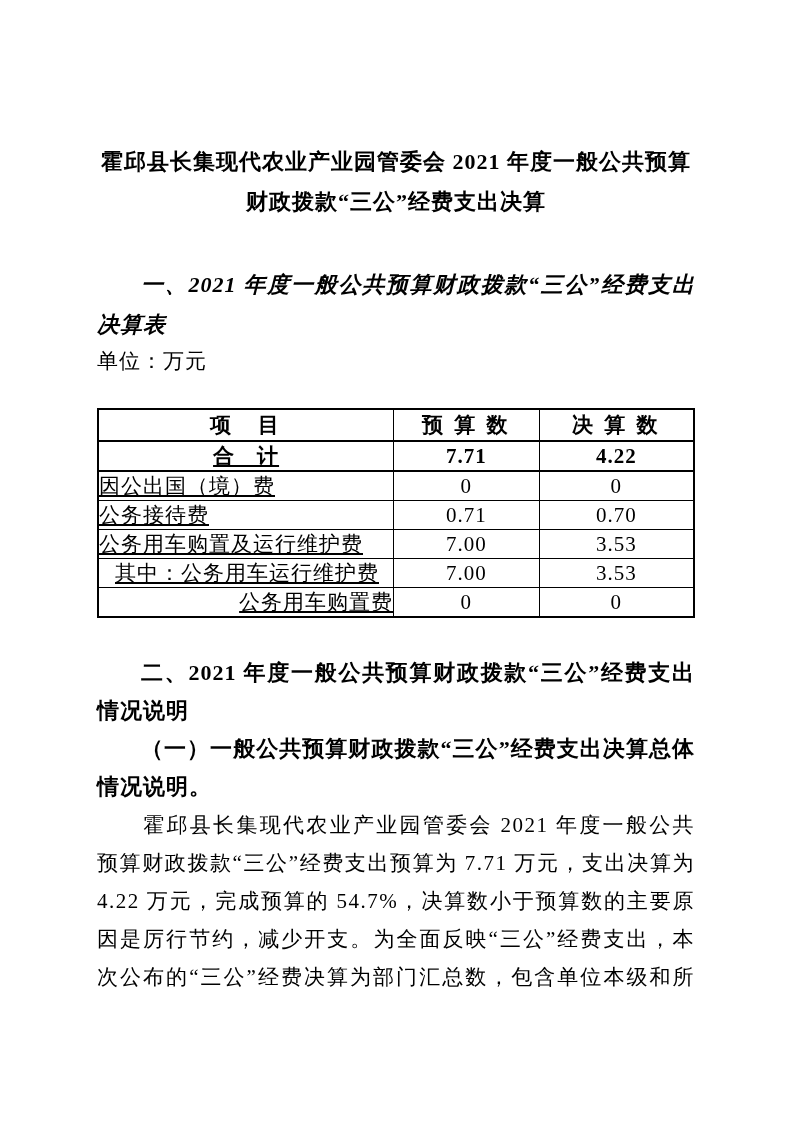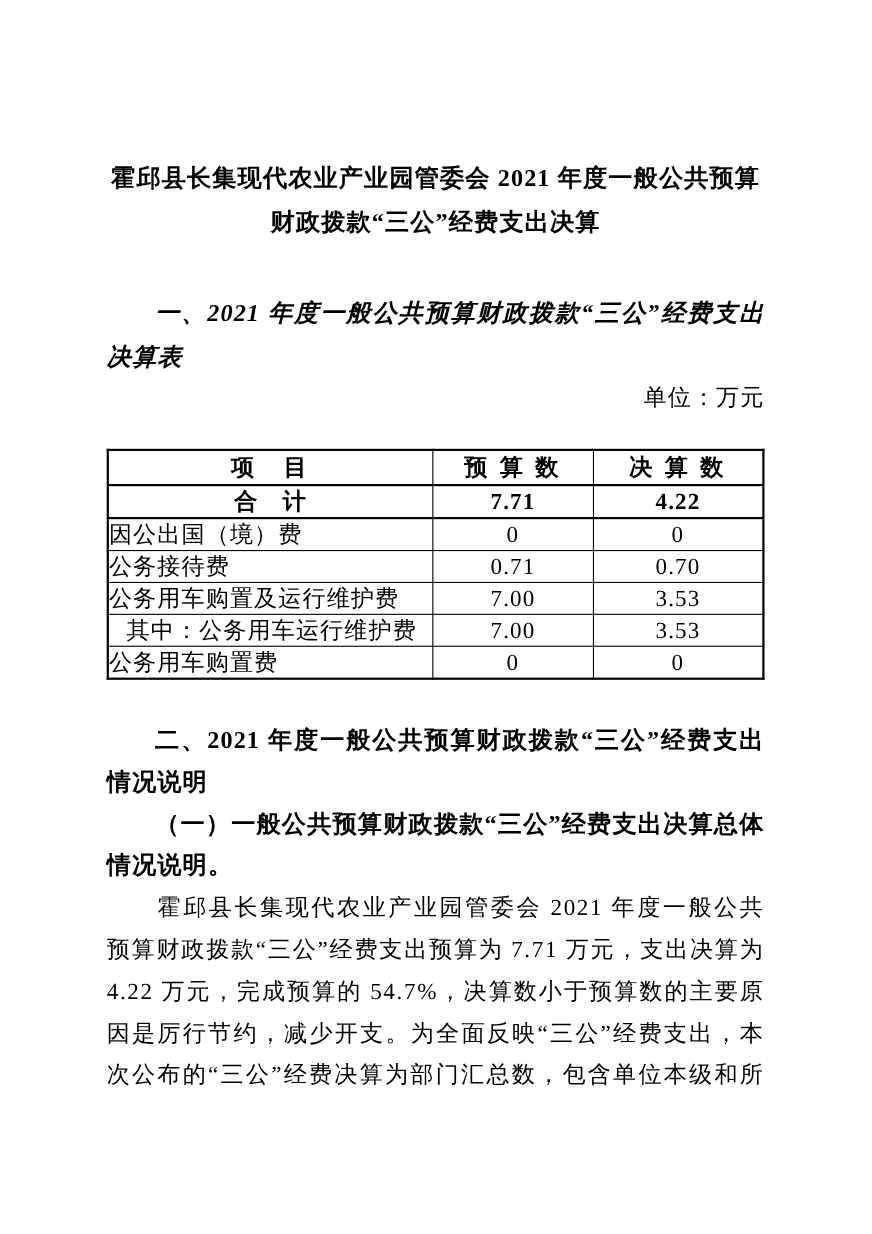--- a/index.html
+++ b/index.html
@@ -34,21 +34,21 @@
     letter-spacing: 1px;
     text-indent: 2em;
     text-align: justify;
     font-style: italic;
   }
   .unit-note {
     margin-top: 2px;
     line-height: 28px;
     font-size: 21px;
     letter-spacing: 1px;
-    text-align: right;
+    text-align: left;
   }
   table.expense {
     width: 100%;
     margin-top: 33px;
     border-collapse: collapse;
     table-layout: fixed;
     border: 2px solid #000000;
   }
   table.expense th,
   table.expense td {
@@ -66,41 +66,42 @@
     border-bottom: 2px solid #000000;
     border-radius: 15px;
   }
   table.expense tbody td {
     height: 27px;
   }
   td.cell-label {
     text-align: left;
     padding-left: 6px;
     letter-spacing: 1px;
+    text-decoration: underline;
   }
   td.cell-num {
     text-align: center;
     font-size: 20px;
     letter-spacing: 1px;
   }
   tr.row-total td {
     font-weight: bold;
     border-bottom: 2px solid #000000;
   }
   tr.row-total td.cell-label {
     text-align: center;
     padding-left: 0;
   }
   tr.row-indent1 td.cell-label {
     padding-left: 16px;
     border-radius: 11px;
   }
   tr.row-indent2 td.cell-label {
-    text-align: left;
-    padding-left: 0;
+    text-align: right;
+    padding-left: 16px;
   }
   .after-table {
     margin-top: 36px;
   }
   .h-sec2, .h-sub1 {
     margin: 0;
     font-size: 22px;
     font-weight: bold;
     line-height: 38px;
     letter-spacing: 1px;

